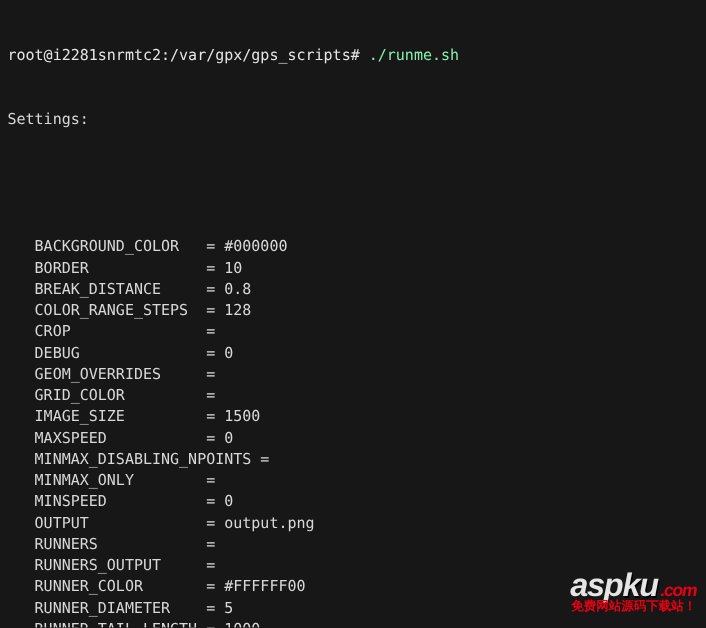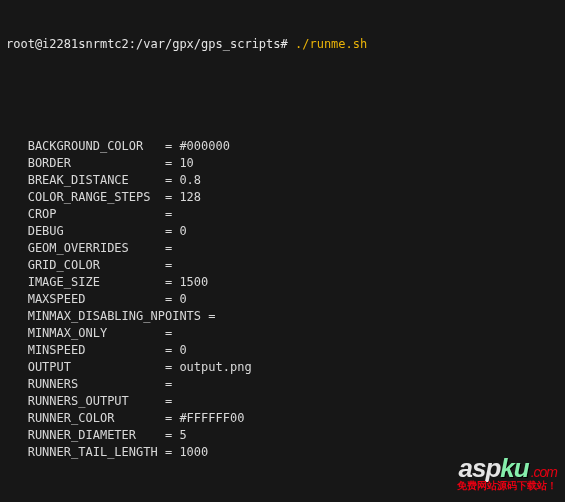--- a/index.html
+++ b/index.html
@@ -7,38 +7,39 @@
   width:565px;height:502px;
   background:#171717;
   font-family:"DejaVu Sans Mono","Courier New",monospace;
   font-size:12px;
   line-height:17px;
   color:#d8d8d8;
   overflow:hidden;
   position:relative;
 }
 .prompt{color:#e5e5e5}
-.white{color:#eab308}
+.white{color:#86efac}
 .term{padding:2px 6px 0 6px;white-space:pre}
 .row{white-space:pre}
 
 .wm{position:absolute;right:8px;bottom:8px;
   font-family:Arial,Helvetica,sans-serif;
   text-align:right;pointer-events:none}
 .wm .brand{font-size:26px;font-weight:900;font-style:italic;letter-spacing:-1px}
 .wm .a1{color:#e5e5e5}
-.wm .a2{color:#86efac;text-shadow:1px 1px 0 #000}
-.wm .dot{color:#e60012;font-size:14px;font-weight:400;margin-left:2px}
+.wm .a2{color:#e5e5e5;text-shadow:1px 1px 0 #000}
+.wm .dot{color:#e60012;font-size:14px;font-weight:700;margin-left:2px}
 .wm .sub{font-size:10px;color:#e60012;font-weight:700;margin-top:-4px}
 </style>
 </head>
 <body>
 
 <div class="term">
   <div class="row"><span class="prompt">root@i2281snrmtc2:/var/gpx/gps_scripts#</span> <span class="white">./runme.sh</span></div>
+  <div class="row">Settings:</div>
   <div class="row">&nbsp;</div>
   <div id="settings"><div class="row">   BACKGROUND_COLOR   = #000000</div><div class="row">   BORDER             = 10</div><div class="row">   BREAK_DISTANCE     = 0.8</div><div class="row">   COLOR_RANGE_STEPS  = 128</div><div class="row">   CROP               = </div><div class="row">   DEBUG              = 0</div><div class="row">   GEOM_OVERRIDES     = </div><div class="row">   GRID_COLOR         = </div><div class="row">   IMAGE_SIZE         = 1500</div><div class="row">   MAXSPEED           = 0</div><div class="row">   MINMAX_DISABLING_NPOINTS =</div><div class="row">   MINMAX_ONLY        = </div><div class="row">   MINSPEED           = 0</div><div class="row">   OUTPUT             = output.png</div><div class="row">   RUNNERS            = </div><div class="row">   RUNNERS_OUTPUT     = </div><div class="row">   RUNNER_COLOR       = #FFFFFF00</div><div class="row">   RUNNER_DIAMETER    = 5</div><div class="row">   RUNNER_TAIL_LENGTH = 1000</div></div>
   
   
   
 </div>
 
 <div class="wm">
   <div class="brand">
     <span class="a1">asp</span><span class="a2">ku</span><span class="dot">.com</span>

